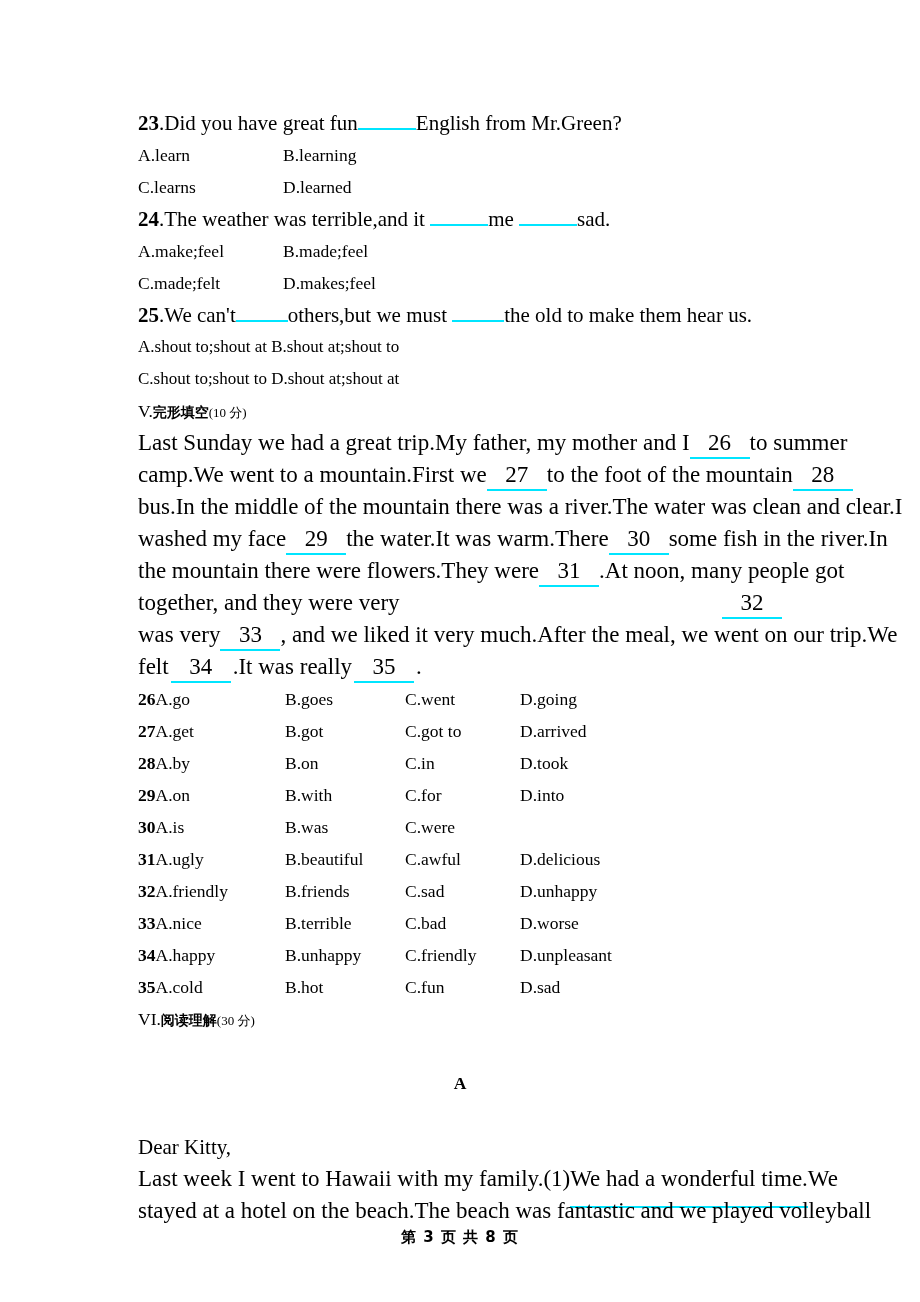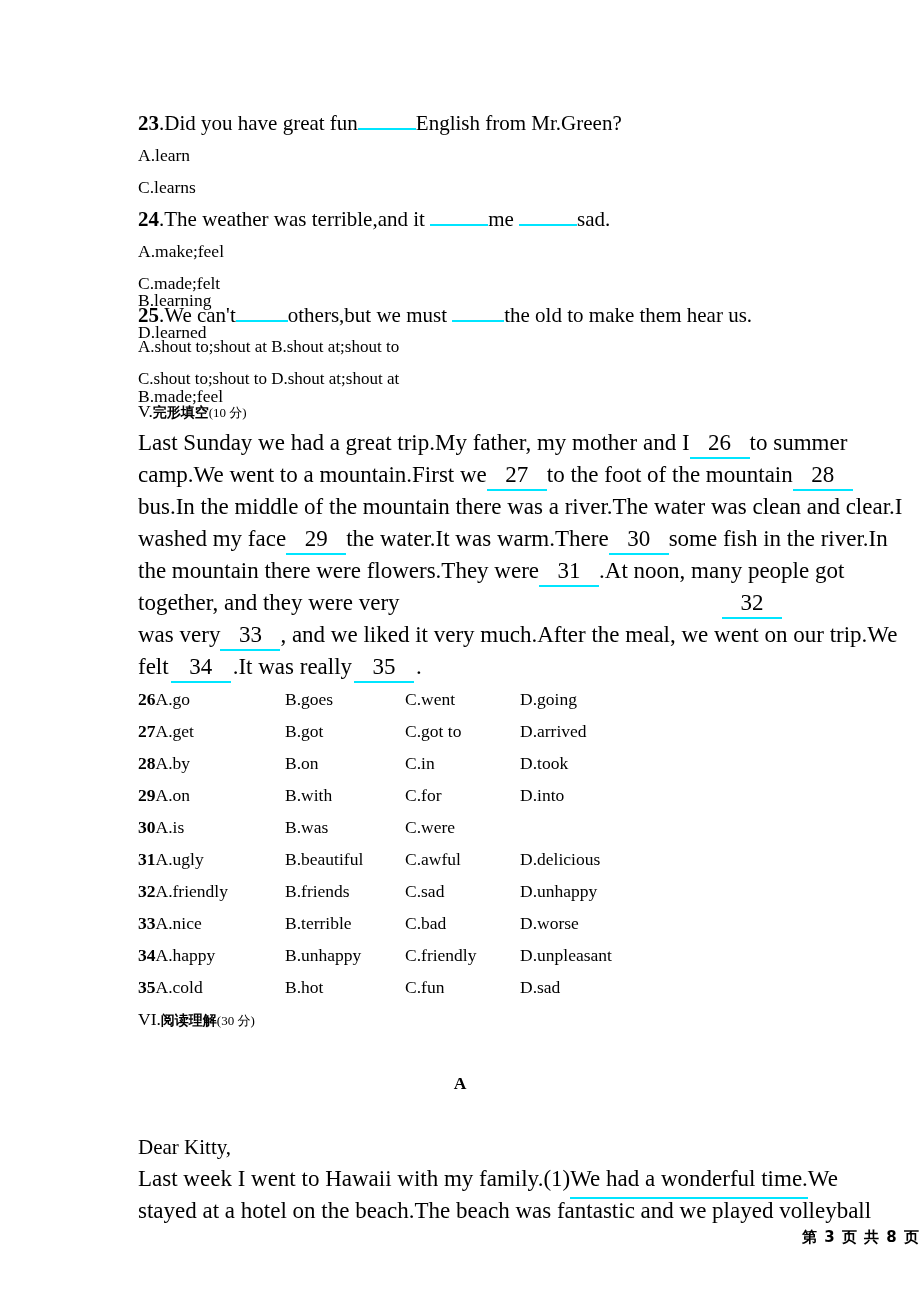--- a/index.html
+++ b/index.html
@@ -31,21 +31,20 @@
   .qnum {
     font-weight: bold;
   }
 
   
   .mc2 {
     display: flex;
     font-size: 17.5px;
     line-height: 32px;
     height: 32px;
-    flex-direction: column;
   }
   .mc2 > .colA { width: 145px; flex: 0 0 145px; }
   .mc2 > .colB { flex: 1 1 auto; font-family: Liberation Serif, serif; }
 
   .mc-wide {
     font-size: 17px;
     line-height: 32px;
     height: 32px;
     white-space: nowrap;
   }
@@ -74,21 +73,21 @@
   .numblank {
     display: inline-block;
     border-bottom: 2px solid #00e5ff;
     text-align: center;
     min-width: 54px;
     padding: 0 3px;
   }
 
   .uline-cyan {
     border-bottom: 2px solid #00e5ff;
-    padding-bottom: 6px;
+    padding-bottom: 15px;
   }
 
   
   .section-head {
     font-size: 17.5px;
     line-height: 32px;
     height: 32px;
     white-space: nowrap;
   }
   .section-head .cn {
@@ -120,21 +119,21 @@
     font-weight: bold;
   }
   .blankline { height: 32px; }
 
   
   .footer {
     position: absolute;
     left: 0;
     top: 1228px;
     width: 920px;
-    text-align: right;
+    text-align: center;
     font-size: 15px;
     font-family: "DejaVu Sans", "Liberation Sans", sans-serif;
     font-weight: bold;
     letter-spacing: 1px;
   }
 </style>
 </head>
 <body>
 
 <div class="page">
@@ -155,20 +154,21 @@
   </div>
 
   <div class="line"><span class="qnum">24</span><span>.The weather was terrible,and it</span> <span class="blank blank-md"></span><span>me</span> <span class="blank blank-md"></span><span>sad.</span></div>
 
   <div class="mc2">
     <span class="colA">A.make;feel</span>
     <span class="colB">B.made;feel</span>
   </div>
   <div class="mc2">
     <span class="colA">C.made;felt</span>
+    <span class="colB">D.makes;feel</span>
   </div>
 
   <div class="line"><span class="qnum">25</span><span>.We can't</span><span class="blank blank-sm"></span><span>others,but we must</span> <span class="blank blank-sm"></span><span>the old to make them hear us.</span></div>
 
   <div class="mc-wide">A.shout to;shout at B.shout at;shout to</div>
   <div class="mc-wide">C.shout to;shout to D.shout at;shout at</div>
 
   <div class="section-head"><span>V.</span><span class="cn">完形填空</span><span class="cn-reg">(10 分)</span></div>
 
   <div class="pline">

